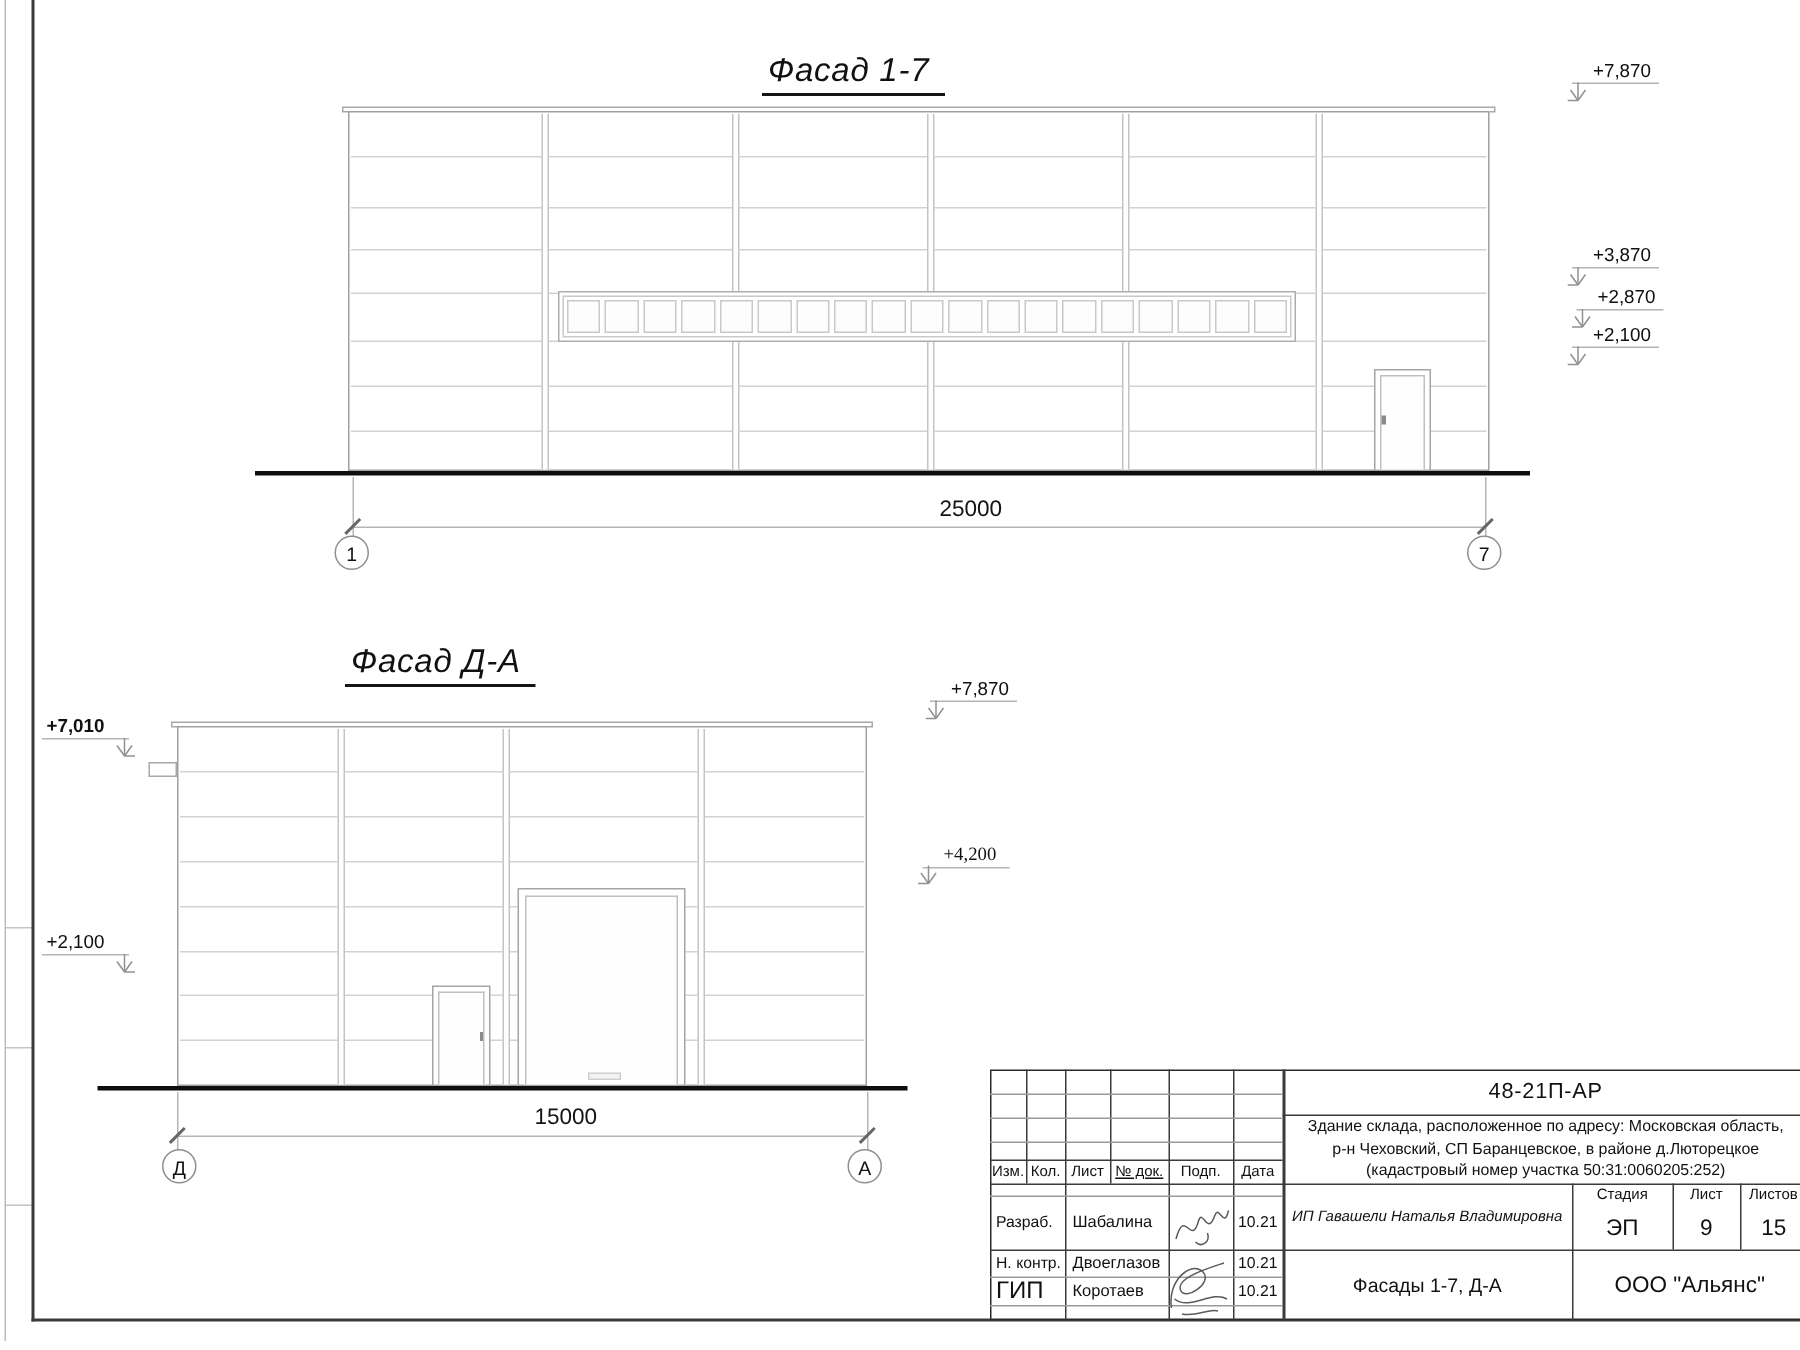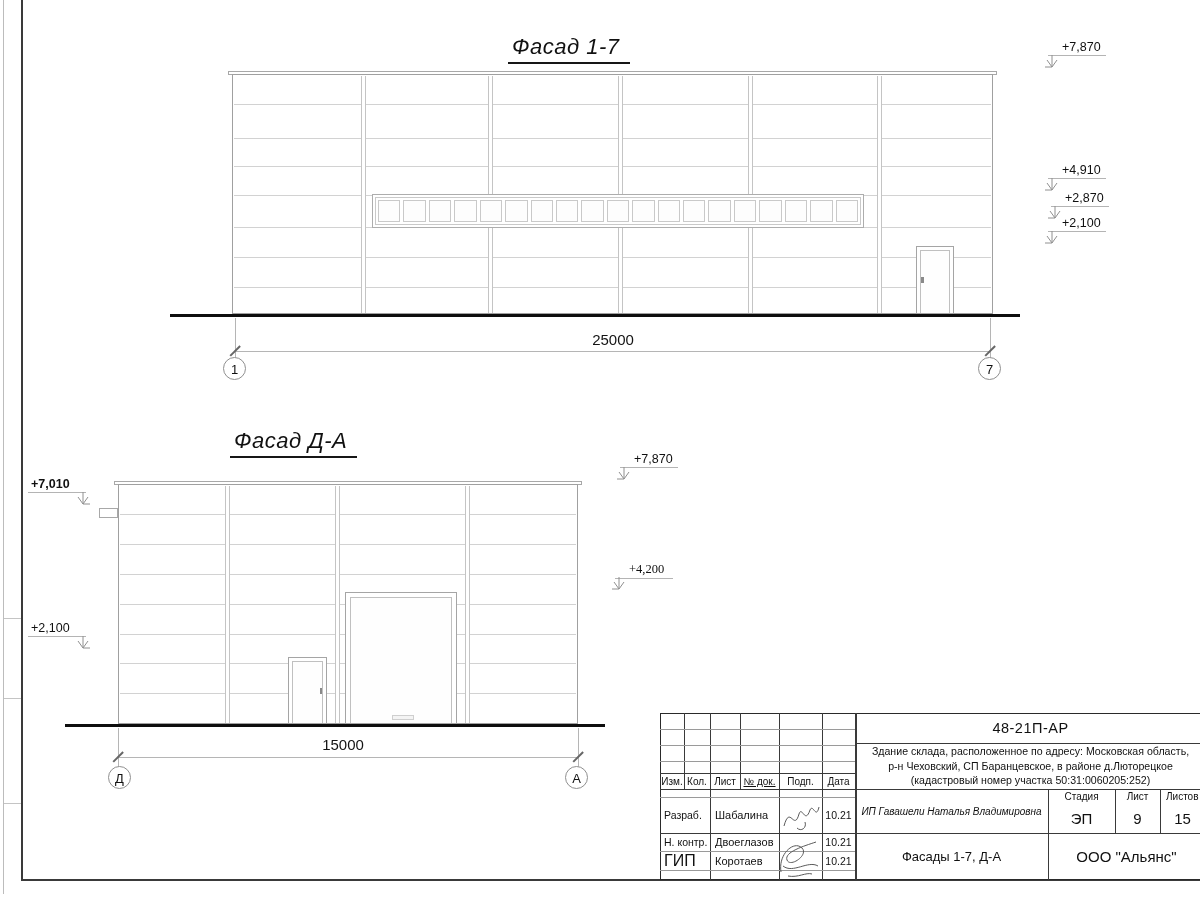--- a/index.html
+++ b/index.html
@@ -11,21 +11,21 @@
   .hline{position:absolute;height:1px;background:#d2d2d2;}
   .vcol{position:absolute;width:5px;background:#fff;border-left:1px solid #c4c4c4;border-right:1px solid #c4c4c4;box-sizing:border-box;}
   .wall{position:absolute;border:1.5px solid #a0a0a0;background:#fff;box-sizing:border-box;}
   .cap{position:absolute;height:4px;border:1px solid #a8a8a8;background:#fff;box-sizing:border-box;}
   .ground{position:absolute;height:3px;background:#0e0e0e;}
   .facade-title{position:absolute;font-size:22px;font-style:italic;letter-spacing:0.5px;
     border-bottom:2px solid #161616;padding:0 10px 2px 4px;white-space:nowrap;}
   .extline{position:absolute;width:1px;background:#b5b5b5;}
   .dimline{position:absolute;height:1px;background:#b5b5b5;}
   .tick{position:absolute;width:14px;height:1.5px;background:#666;transform:rotate(-45deg);}
-  .dimtext{position:absolute;font-size:15px;text-align:center;width:110px;color:#141414;}
+  .dimtext{position:absolute;font-size:15px;text-align:right;width:110px;color:#141414;}
   .bubble{position:absolute;width:23px;height:23px;border:1px solid #8f8f8f;border-radius:50%;
     background:#fff;text-align:center;line-height:23px;font-size:13px;box-sizing:border-box;}
   .elev-mark{position:absolute;width:58px;height:34px;}
   .elev-text{display:block;font-size:12.5px;color:#101010;border-bottom:1px solid #b4b4b4;
     padding-bottom:1px;white-space:nowrap;}
   .door{position:absolute;border:1px solid #a5a5a5;background:#fff;box-sizing:border-box;}
   .door-inner{position:absolute;left:3px;right:3px;top:3px;bottom:0;border:1px solid #c0c0c0;border-bottom:none;background:#fefefe;}
   .handle{position:absolute;width:2.5px;height:6px;background:#8a8a8a;top:46%;}
   .band{position:absolute;border:1px solid #adadad;background:#fff;box-sizing:border-box;}
   .band-inner{position:absolute;left:2px;right:2px;top:2px;bottom:2px;border:1px solid #c9c9c9;
@@ -204,21 +204,21 @@
 <div class="elev-mark" style="left: 1048px; top: 40px;">
     <span class="elev-text" style="padding-left: 14px;">+7,870</span>
     <svg width="14" height="17" viewBox="0 0 14 17" style="position: absolute; top: 14px; left: -3px;">
       <path d="M7,1 L7,13" stroke="#909090" stroke-width="1" fill="none"></path>
       <path d="M2,6 L7,13" stroke="#909090" stroke-width="1" fill="none"></path>
       <path d="M12,6 L7,13" stroke="#909090" stroke-width="1" fill="none"></path>
       <path d="M0,13 L7,13" stroke="#909090" stroke-width="1" fill="none"></path>
     </svg>
   </div>
 <div class="elev-mark" style="left: 1048px; top: 163px;">
-    <span class="elev-text" style="padding-left: 14px;">+4,910</span>
+    <span class="elev-text" style="padding-left: 14px;">+3,870</span>
     <svg width="14" height="17" viewBox="0 0 14 17" style="position: absolute; top: 14px; left: -3px;">
       <path d="M7,1 L7,13" stroke="#909090" stroke-width="1" fill="none"></path>
       <path d="M2,6 L7,13" stroke="#909090" stroke-width="1" fill="none"></path>
       <path d="M12,6 L7,13" stroke="#909090" stroke-width="1" fill="none"></path>
       <path d="M0,13 L7,13" stroke="#909090" stroke-width="1" fill="none"></path>
     </svg>
   </div>
 <div class="elev-mark" style="left: 1051px; top: 191px;">
     <span class="elev-text" style="padding-left: 14px;">+2,870</span>
     <svg width="14" height="17" viewBox="0 0 14 17" style="position: absolute; top: 14px; left: -3px;">

